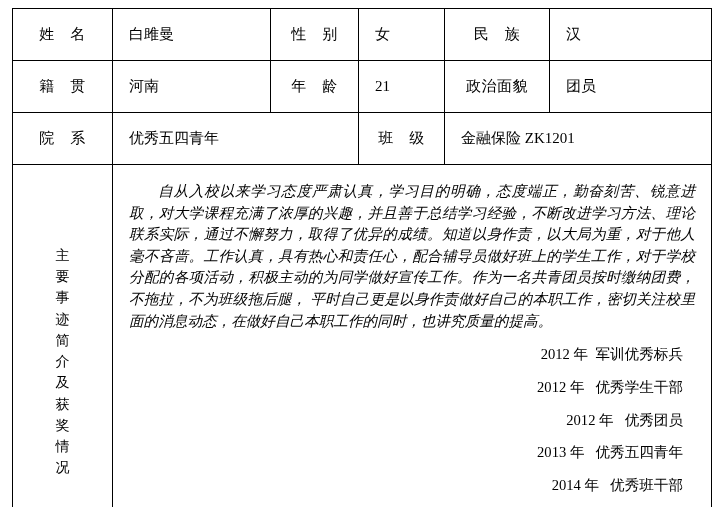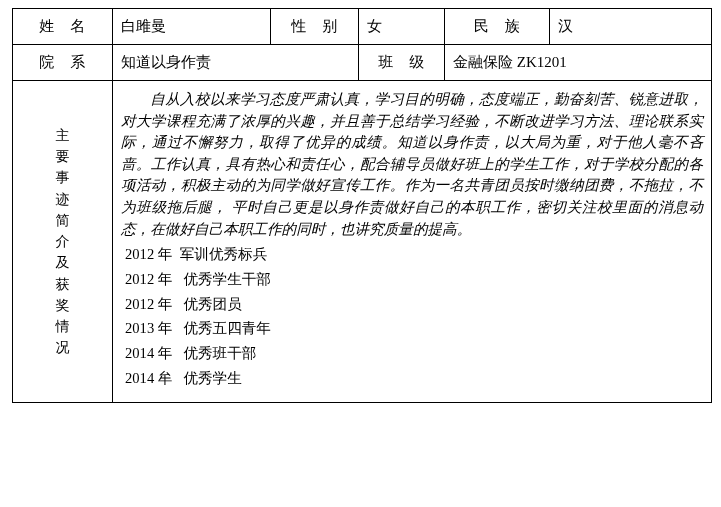--- a/index.html
+++ b/index.html
@@ -21,21 +21,21 @@
     box-sizing: border-box;
     padding: 8px 10px 6px 12px;
   }
   table.form {
     width: 699px;
     border-collapse: collapse;
     table-layout: fixed;
   }
   table.form td {
     border: 1px solid #000000;
-    padding: 8px;
+    padding: 16px;
     vertical-align: middle;
     font-size: 15px;
   }
   .lbl {
     text-align: center;
     font-size: 15px;
     letter-spacing: 0.5px;
     padding: 6px 2px;
     white-space: nowrap;
   }
@@ -79,22 +79,23 @@
     font-size: 14.6px;
     line-height: 1.48;
     text-align: justify;
     text-indent: 2em;
     margin: 0 0 1px 0;
     font-style: italic;
   }
   .award-line {
     font-size: 14.6px;
     line-height: 1.42;
-    margin: 4px;
+    margin: 12px;
     white-space: pre;
+    text-align: right;
   }
   .spacer {
     height: 2px;
   }
 </style>
 </head>
 <body>
 
 <div class="page">
   <table class="form">
@@ -109,22 +110,30 @@
     <tbody>
       <tr class="row-h">
         <td class="lbl">姓　名</td>
         <td class="val">白雎曼</td>
         <td class="lbl">性　别</td>
         <td class="val">女</td>
         <td class="lbl">民　族</td>
         <td class="val">汉</td>
       </tr>
       <tr class="row-h">
+        <td class="lbl">籍　贯</td>
+        <td class="val">河南</td>
+        <td class="lbl">年　龄</td>
+        <td class="val">21</td>
+        <td class="lbl">政治面貌</td>
+        <td class="val">团员</td>
+      </tr>
+      <tr class="row-h">
         <td class="lbl">院　系</td>
-        <td class="val" colspan="2">知道以身作责</td>
+        <td class="val" colspan="2">优秀五四青年</td>
         <td class="lbl">班　级</td>
         <td class="val-left" colspan="2">金融保险 ZK1201</td>
       </tr>
       <tr>
         <td class="vert-label">
           <span class="vtext">
               <div>主</div>
               <div>要</div>
               <div>事</div>
               <div>迹</div>

